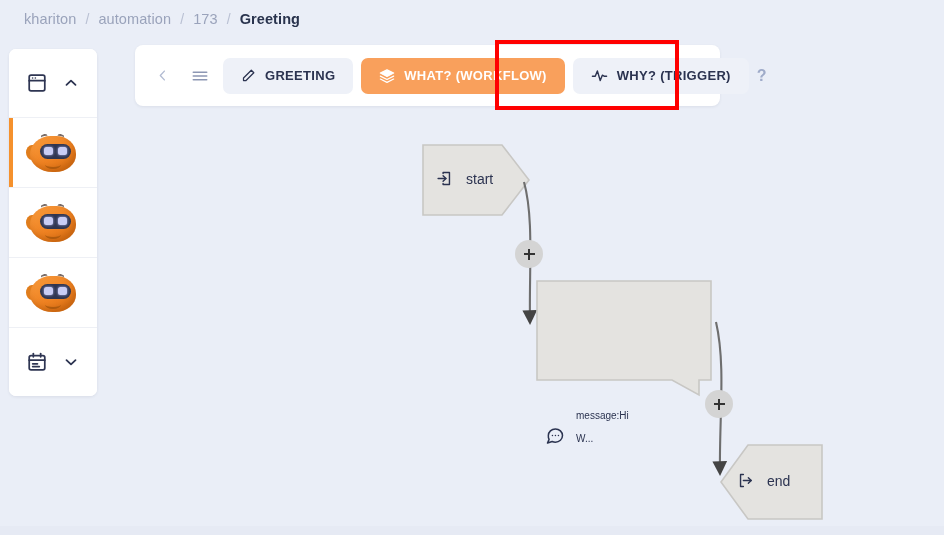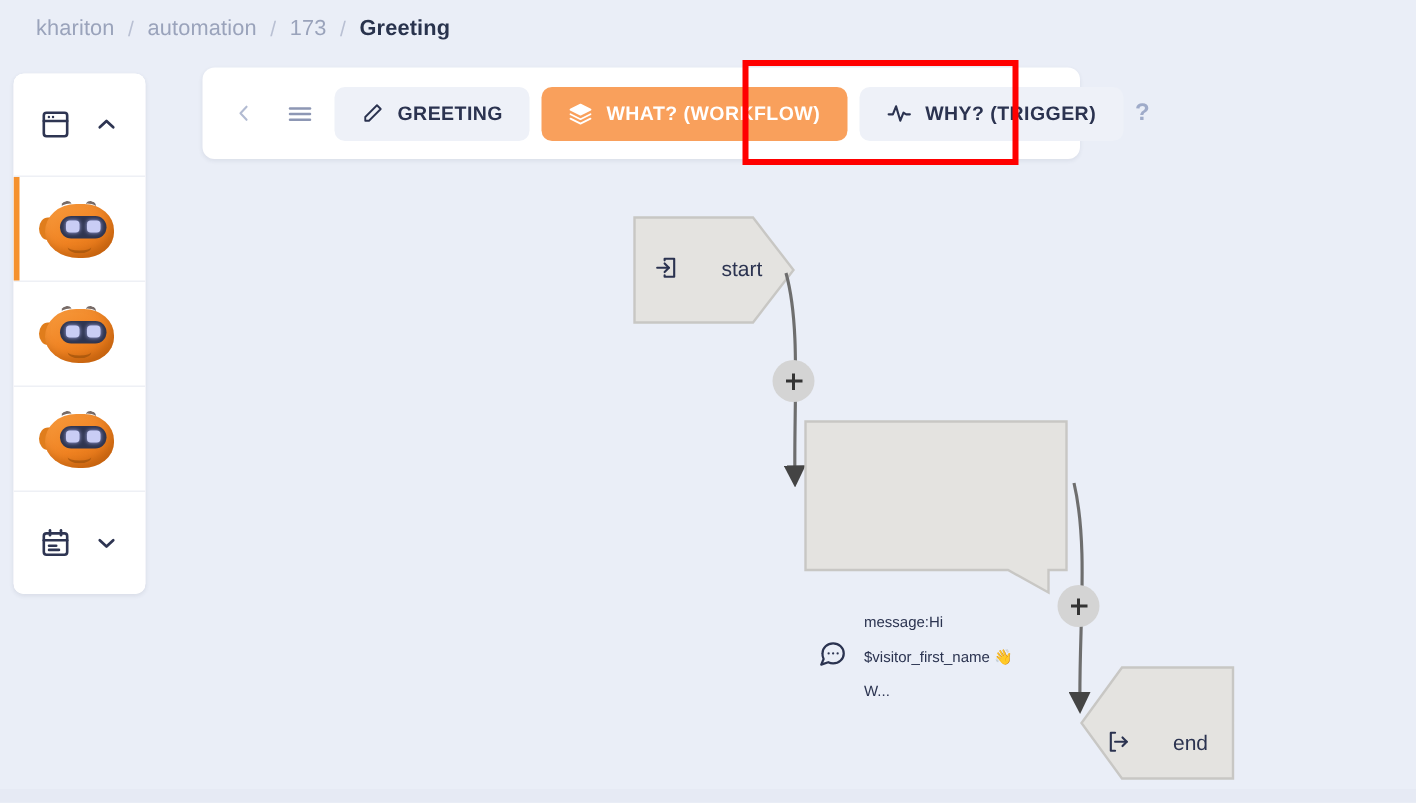--- a/index.html
+++ b/index.html
@@ -212,21 +212,21 @@
     position: absolute;
     left: 0; top: 0;
     width: 944px;
     height: 425px;
     overflow: visible;
   }
   .node-label {
     position: absolute;
     display: flex;
     align-items: center;
-    gap: 28px;
+    gap: 13px;
     font-size: 14px;
     color: #2b3350;
     pointer-events: none;
   }
   .msg-node-text {
     position: absolute;
     left: 576px;
     top: 294px;
     width: 135px;
     font-size: 10px;
@@ -449,25 +449,24 @@
     <span class="msg-chat-icon">
       <svg class="glyph" width="20" height="20" viewBox="0 0 24 24" fill="none" stroke="#2b3350" stroke-width="1.8" stroke-linecap="round" stroke-linejoin="round">
         <path d="M21 11.5a8.5 8 0 0 1-8.5 8 9 9 0 0 1-3.9-.9L3 20.5l1.9-4.5A8 8 0 0 1 4 11.5a8.5 8 0 0 1 8.5-8 8.5 8 0 0 1 8.5 8z"></path>
         <circle cx="8.9" cy="11.5" r="0.9" fill="#2b3350" stroke="none"></circle>
         <circle cx="12.5" cy="11.5" r="0.9" fill="#2b3350" stroke="none"></circle>
         <circle cx="16.1" cy="11.5" r="0.9" fill="#2b3350" stroke="none"></circle>
       </svg>
     </span>
     <div class="msg-node-text">
       <div class="msg-line">message:Hi</div>
-      <div class="msg-line">$visitor_first_name 👋</div>
       <div class="msg-line">W...</div>
     </div>
 
-    <div class="node-label" style="left:737px; top:376px;">
+    <div class="node-label" style="left:737px; top:362px;">
       <span>
         <svg class="glyph" width="17" height="17" viewBox="0 0 24 24" fill="none" stroke="#2b3350" stroke-width="2" stroke-linecap="round" stroke-linejoin="round">
           <polyline points="9,3.5 5,3.5 5,20.5 9,20.5"></polyline>
           <line x1="9" y1="12" x2="20" y2="12"></line>
           <polyline points="16,8 20,12 16,16"></polyline>
         </svg>
       </span>
       <span>end</span>
     </div>
 

